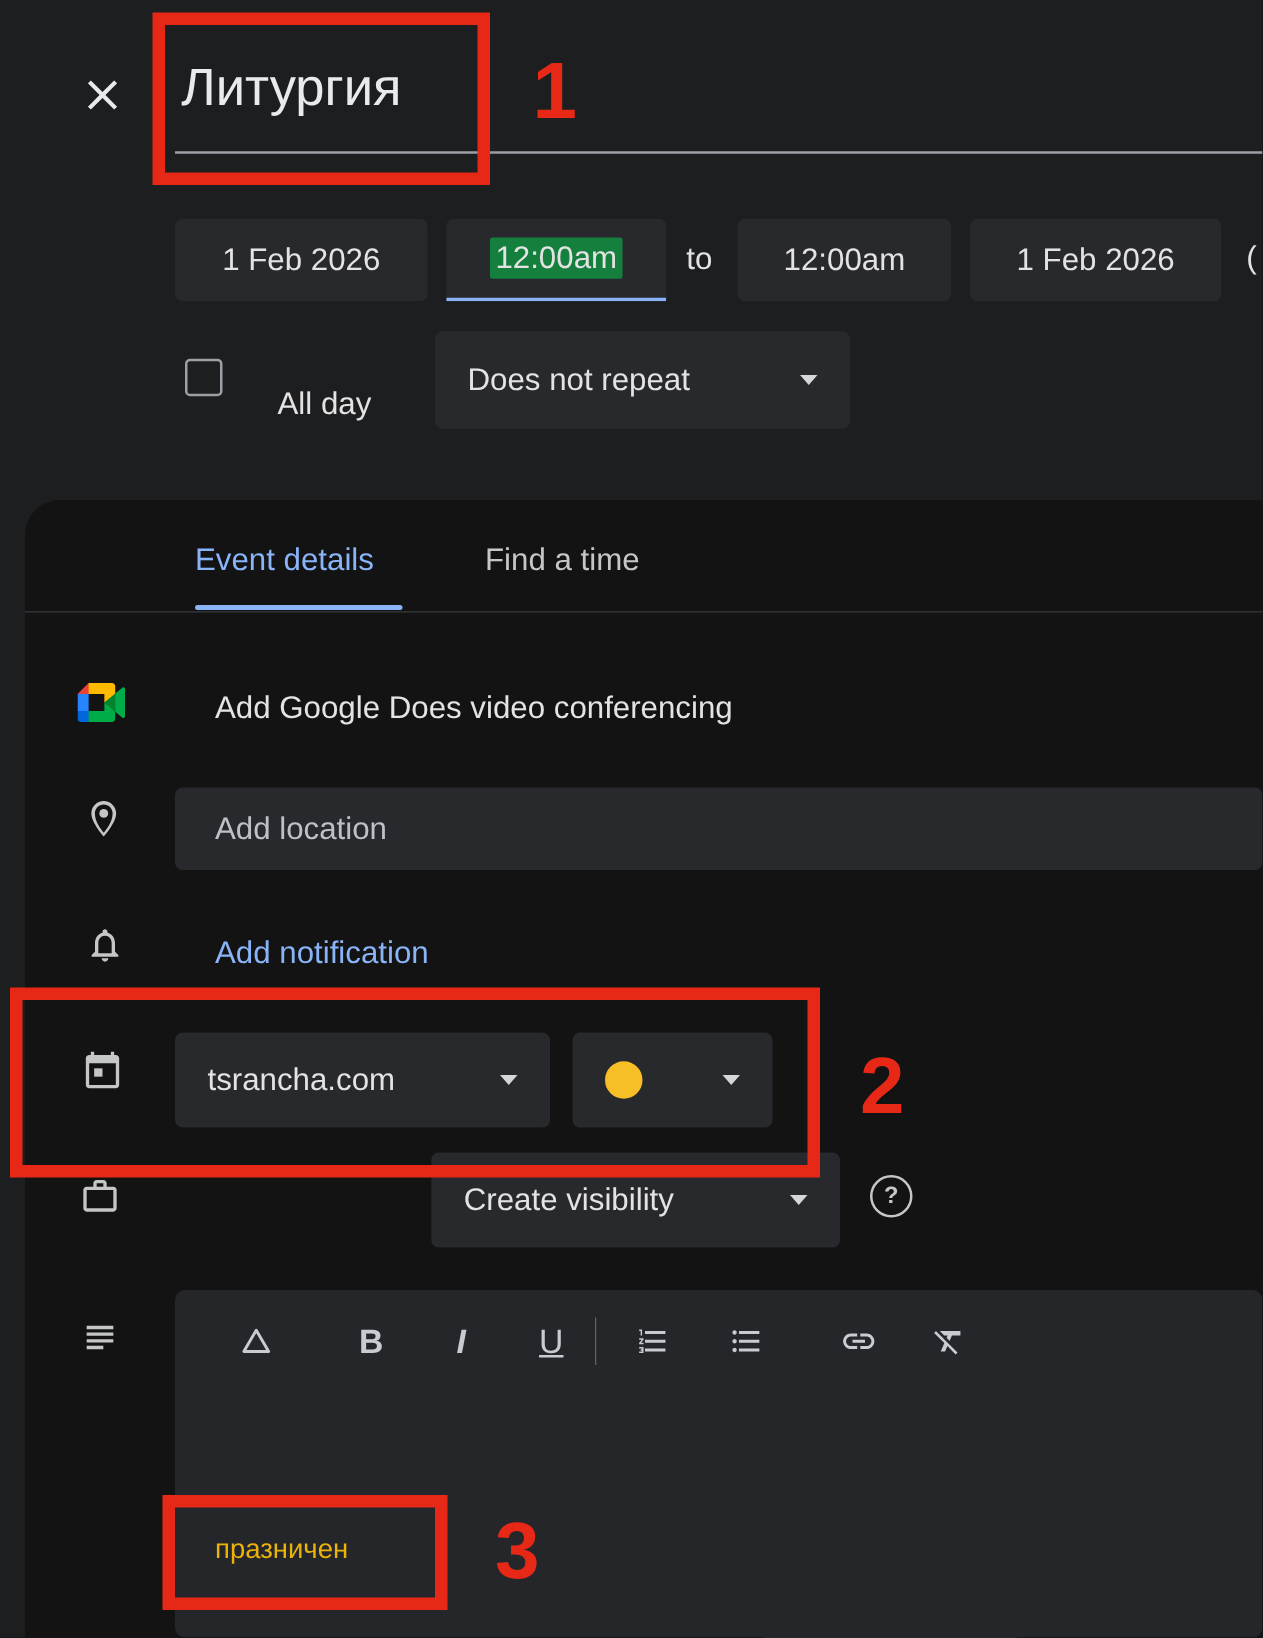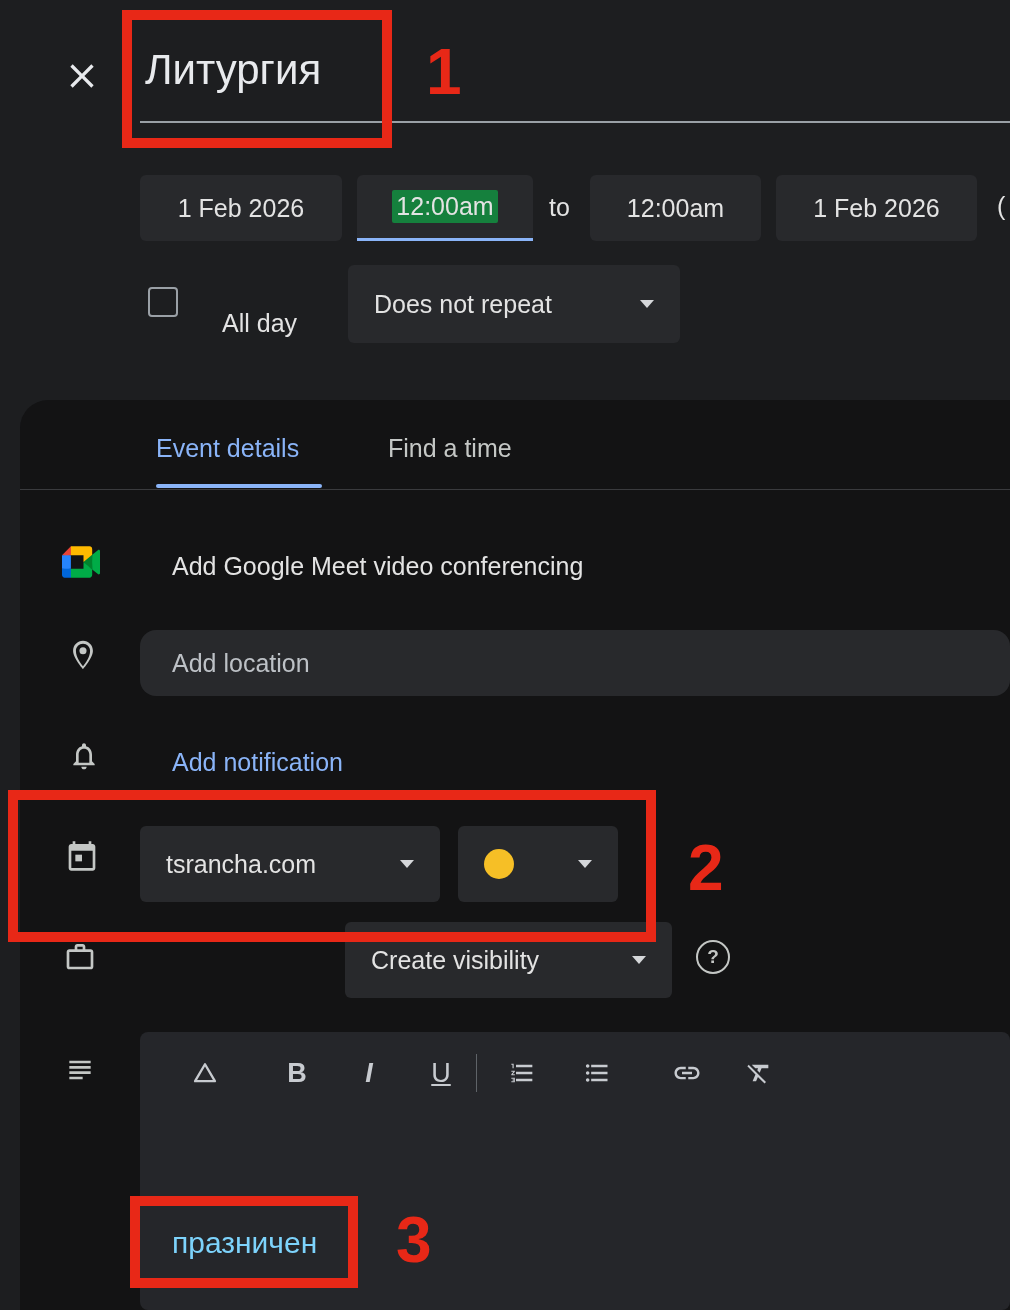--- a/index.html
+++ b/index.html
@@ -63,29 +63,29 @@
       <svg width="38" height="32" viewBox="0 0 87.5 72">
         <path fill="#00832d" d="M49.5 36l8.53 9.75 11.47 7.33 2-17.02-2-16.64-11.69 6.44z"></path>
         <path fill="#0066da" d="M0 51.5V66c0 3.315 2.685 6 6 6h14.5l3-10.96-3-9.54-9.95-3z"></path>
         <path fill="#e94235" d="M20.5 0L0 20.5l10.55 3 9.95-3 2.95-9.41z"></path>
         <path fill="#2684fc" d="M0 20.5h20.5v31H0z"></path>
         <path fill="#00ac47" d="M82.6 8.68L69.5 19.42v33.66l13.16 10.79c1.97 1.54 4.85.135 4.85-2.37V11c0-2.535-2.945-3.925-4.91-2.32z"></path>
         <path fill="#00ac47" d="M49.5 36v15.5h-29V72h43c3.315 0 6-2.685 6-6V53.08z"></path>
         <path fill="#ffba00" d="M63.5 0h-43v20.5h29V36l20-16.57V6c0-3.315-2.685-6-6-6z"></path>
       </svg>
     </div>
-    <div class="abs" style="left:152px; top:152px; font-size:25px; cursor:pointer;">Add Google Meet video conferencing</div>
+    <div class="abs" style="left:152px; top:152px; font-size:25px; cursor:pointer;">Add Google Does video conferencing</div>
 
     <div class="icon" style="left:46px; top:238px;">
       <svg width="34" height="34" viewBox="0 0 24 24">
           <path fill="#c4c7c5" d="M12 2C8.13 2 5 5.13 5 9c0 5.25 7 13 7 13s7-7.75 7-13c0-3.87-3.13-7-7-7zm0 17.88C10.32 17.73 7 13.61 7 9c0-2.76 2.24-5 5-5s5 2.24 5 5c0 4.61-3.32 8.73-5 10.88z"></path>
           <circle fill="#c4c7c5" cx="12" cy="9" r="2.5"></circle>
         </svg>
     </div>
-    <div class="abs" style="left:120px; top:230px; width:870px; height:66px; background:var(--inputbg); border-radius:16px; display:flex; align-items:center; cursor:text;">
+    <div class="abs" style="left:120px; top:230px; width:870px; height:66px; background:var(--inputbg); border-radius:6px; display:flex; align-items:center; cursor:text;">
       <span style="padding-left:32px; font-size:25px; color:#bdc1c6;">Add location</span>
     </div>
 
     <div class="icon" style="left:48px; top:340px;">
       <svg width="32" height="32" viewBox="0 0 24 24">
           <path fill="#c4c7c5" d="M12 22c1.1 0 2-.9 2-2h-4c0 1.1.9 2 2 2zm6-6v-5c0-3.07-1.64-5.64-4.5-6.32V4c0-.83-.67-1.5-1.5-1.5s-1.5.67-1.5 1.5v.68C7.63 5.36 6 7.92 6 11v5l-2 2v1h16v-1l-2-2zm-2 1H8v-6c0-2.48 1.51-4.5 4-4.5s4 2.02 4 4.5v6z"></path>
         </svg>
     </div>
     <div class="abs" style="left:152px; top:348px; font-size:25px; font-weight:500; color:var(--blue); cursor:pointer;">Add notification</div>
 
@@ -146,21 +146,21 @@
             <path fill="#c8cbd0" d="M3.9 12c0-1.71 1.39-3.1 3.1-3.1h4V7H7c-2.76 0-5 2.24-5 5s2.24 5 5 5h4v-1.9H7c-1.71 0-3.1-1.39-3.1-3.1zM8 13h8v-2H8v2zm9-6h-4v1.9h4c1.71 0 3.1 1.39 3.1 3.1s-1.39 3.1-3.1 3.1h-4V17h4c2.76 0 5-2.24 5-5s-2.24-5-5-5z"></path>
           </svg>
       </div>
       <div class="toolbtn" style="left:602px; top:24px;">
         <svg width="28" height="28" viewBox="0 0 24 24">
             <path fill="#c8cbd0" d="M3.27 5L2 6.27l6.97 6.97L6.5 19h3l1.57-3.66L16.73 21 18 19.73 3.55 5.27zM6 5v.18L8.82 8h2.4l-.72 1.68 2.1 2.1L14.21 8H20V5z"></path>
           </svg>
       </div>
 
 
-      <div class="abs" style="left:32px; top:194px; font-size:30px; color:#7dd3fc;">празничен</div>
+      <div class="abs" style="left:32px; top:194px; font-size:22px; color:#eab308;">празничен</div>
     </div>
   </div>
 
   <div class="redbox" style="left:122px; top:10px; width:270px; height:138px;"></div>
   <div class="rednum" style="left:426px; top:40px;">1</div>
 
   <div class="redbox" style="left:8px; top:790px; width:648px; height:152px;"></div>
   <div class="rednum" style="left:688px; top:836px;">2</div>
 
   <div class="redbox" style="left:130px; top:1196px; width:228px; height:92px;"></div>

